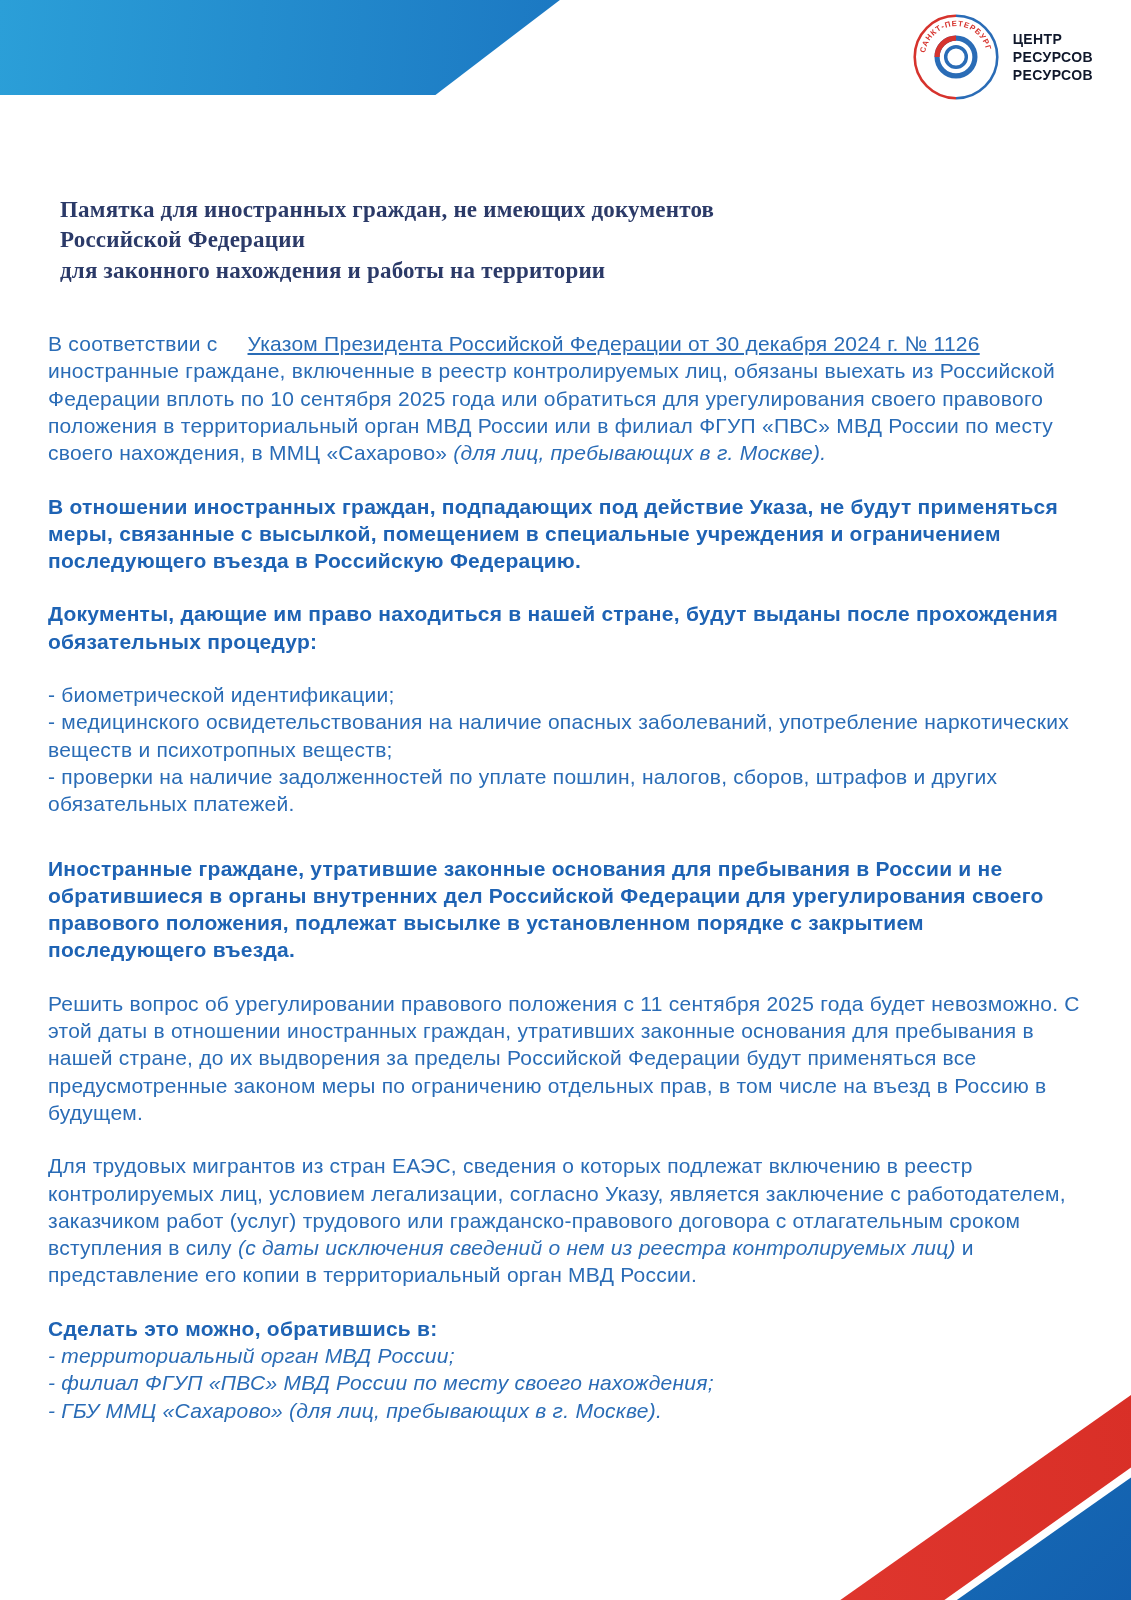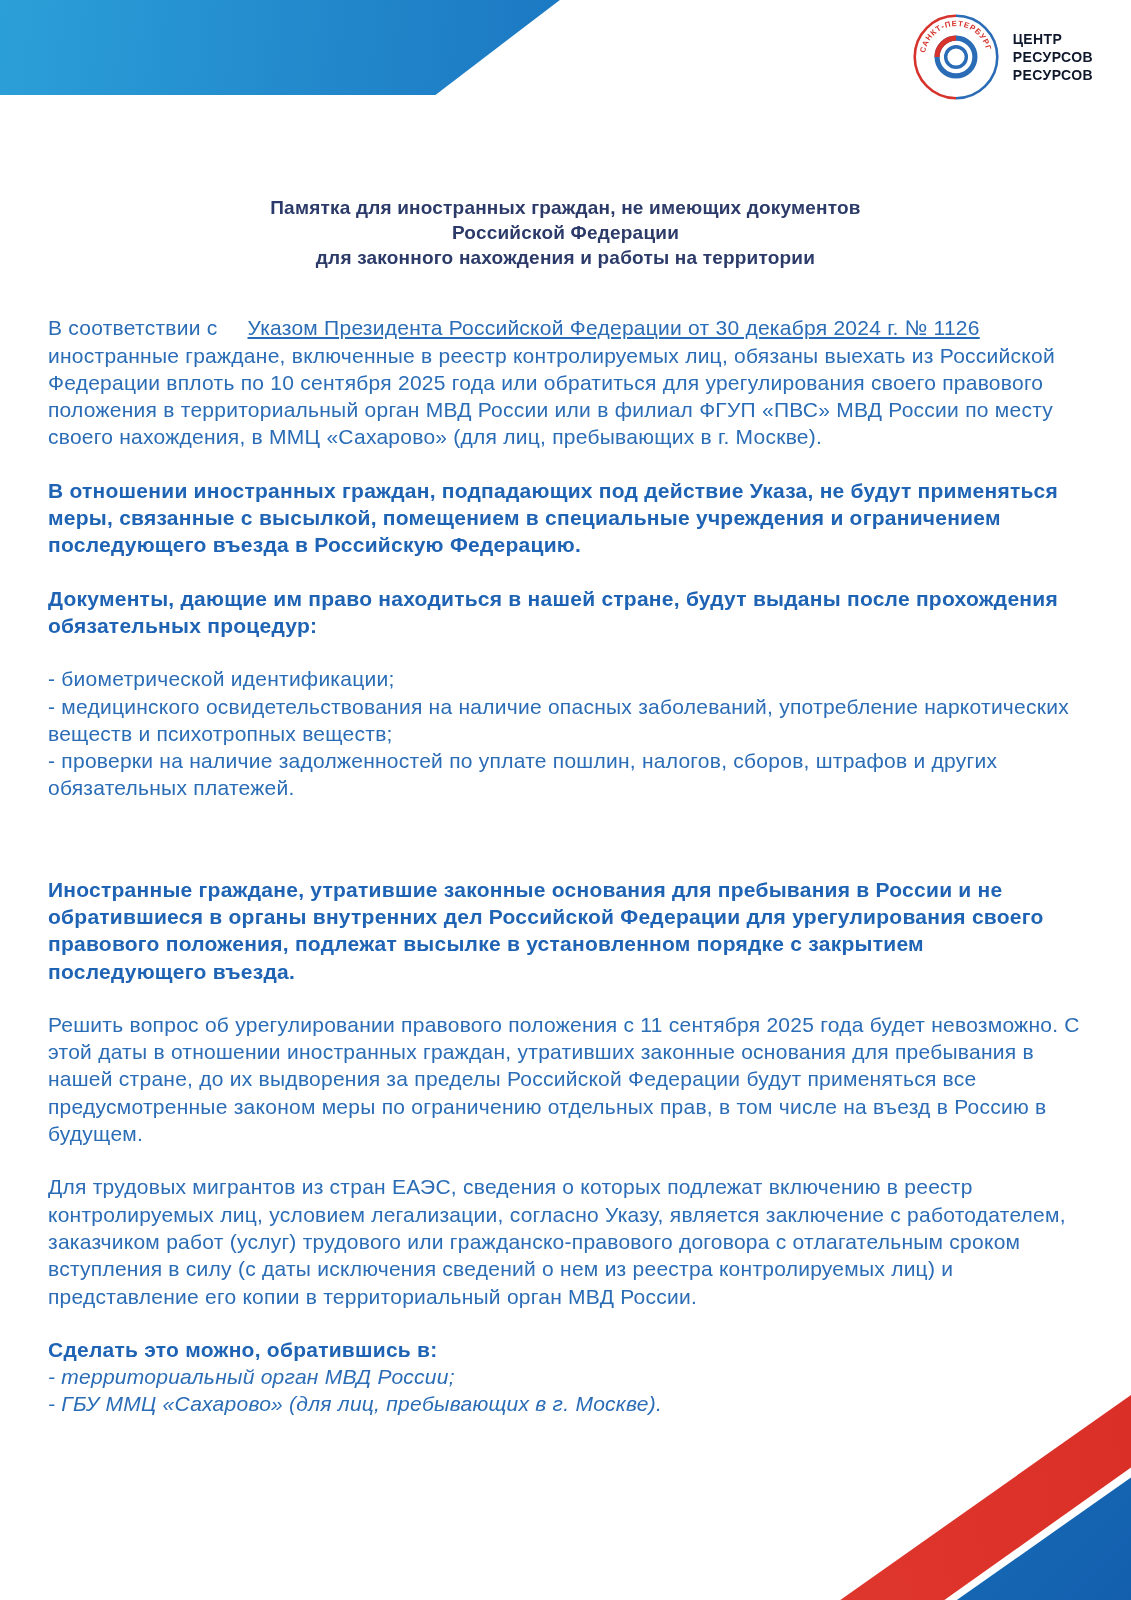--- a/index.html
+++ b/index.html
@@ -45,26 +45,27 @@
     font-weight:700;
     color:#0f172a;
     line-height:1.3;
     letter-spacing:0.4px;
   }
   
   .title{
     position:relative;
     z-index:1;
     margin:195px 60px 0;
-    text-align:center;
+    text-align:left;
     color:var(--navy);
-    font-size:19px;
+    font-size:23px;
     line-height:1.32;
     font-weight:700;
     letter-spacing:0.2px;
+    font-family:Liberation Serif, serif;
   }
   .tl{display:block;}
   
   .body{
     position:relative;
     z-index:1;
     margin-top:44px;
     padding:0 48px;
   }
   .para{
@@ -75,23 +76,23 @@
     letter-spacing:0.25px;
   }
   .para.bold{
     font-weight:700;
     color:var(--blue-bold);
   }
   .para.italic{
     font-style:italic;
   }
   .g1{margin-top:26px;}
-  .g2{margin-top:74px;}
+  .g2{margin-top:37px;}
   .b{font-weight:400;}
-  .i{text-align:center;}
+  .i{font-style:italic;text-align:center;}
   .link{
     text-decoration:underline;
     cursor:pointer;
     margin-left:24px;
   }
   
   .bottom-red{
     position:absolute;
     left:0;right:0;bottom:0;
     height:250px;
@@ -142,19 +143,20 @@
       <p class="para bold g1"><span>В отношении иностранных граждан, подпадающих под действие Указа, не будут применяться меры, связанные с высылкой, помещением в специальные учреждения и ограничением последующего въезда в Российскую Федерацию.</span></p>
       <p class="para bold g1"><span>Документы, дающие им право находиться в нашей стране, будут выданы после прохождения обязательных процедур:</span></p>
       <p class="para g1"><span>- биометрической идентификации;</span></p>
       <p class="para"><span>- медицинского освидетельствования на наличие опасных заболеваний, употребление наркотических веществ и психотропных веществ;</span></p>
       <p class="para"><span>- проверки на наличие задолженностей по уплате пошлин, налогов, сборов, штрафов и других обязательных платежей.</span></p>
       <p class="para bold g2"><span>Иностранные граждане, утратившие законные основания для пребывания в России и не обратившиеся в органы внутренних дел Российской Федерации для урегулирования своего правового положения, подлежат высылке в установленном порядке с закрытием последующего въезда.</span></p>
       <p class="para g1"><span>Решить вопрос об урегулировании правового положения с 11 сентября 2025 года будет невозможно. С этой даты в отношении иностранных граждан, утративших законные основания для пребывания в нашей стране, до их выдворения за пределы Российской Федерации будут применяться все предусмотренные законом меры по ограничению отдельных прав, в том числе на въезд в Россию в будущем.</span></p>
       <p class="para g1"><span>Для трудовых мигрантов из стран ЕАЭС, сведения о которых подлежат включению в реестр контролируемых лиц, условием легализации, согласно Указу, является заключение с работодателем, заказчиком работ (услуг) трудового или гражданско-правового договора с отлагательным сроком вступления в силу </span><span class="i">(с даты исключения сведений о нем из реестра контролируемых лиц)</span><span> и представление его копии в территориальный орган МВД России.</span></p>
       <p class="para bold g1"><span>Сделать это можно, обратившись в:</span></p>
       <p class="para italic"><span>- территориальный орган МВД России;</span></p>
+      <p class="para italic"><span>- филиал ФГУП «ПВС» МВД России по месту своего нахождения;</span></p>
       <p class="para italic"><span>- ГБУ ММЦ «Сахарово» (для лиц, пребывающих в г. Москве).</span></p>
     </main>
 
   <div class="bottom-red"></div>
   <div class="bottom-blue"></div>
 
 </div>
 
 </body></html>

